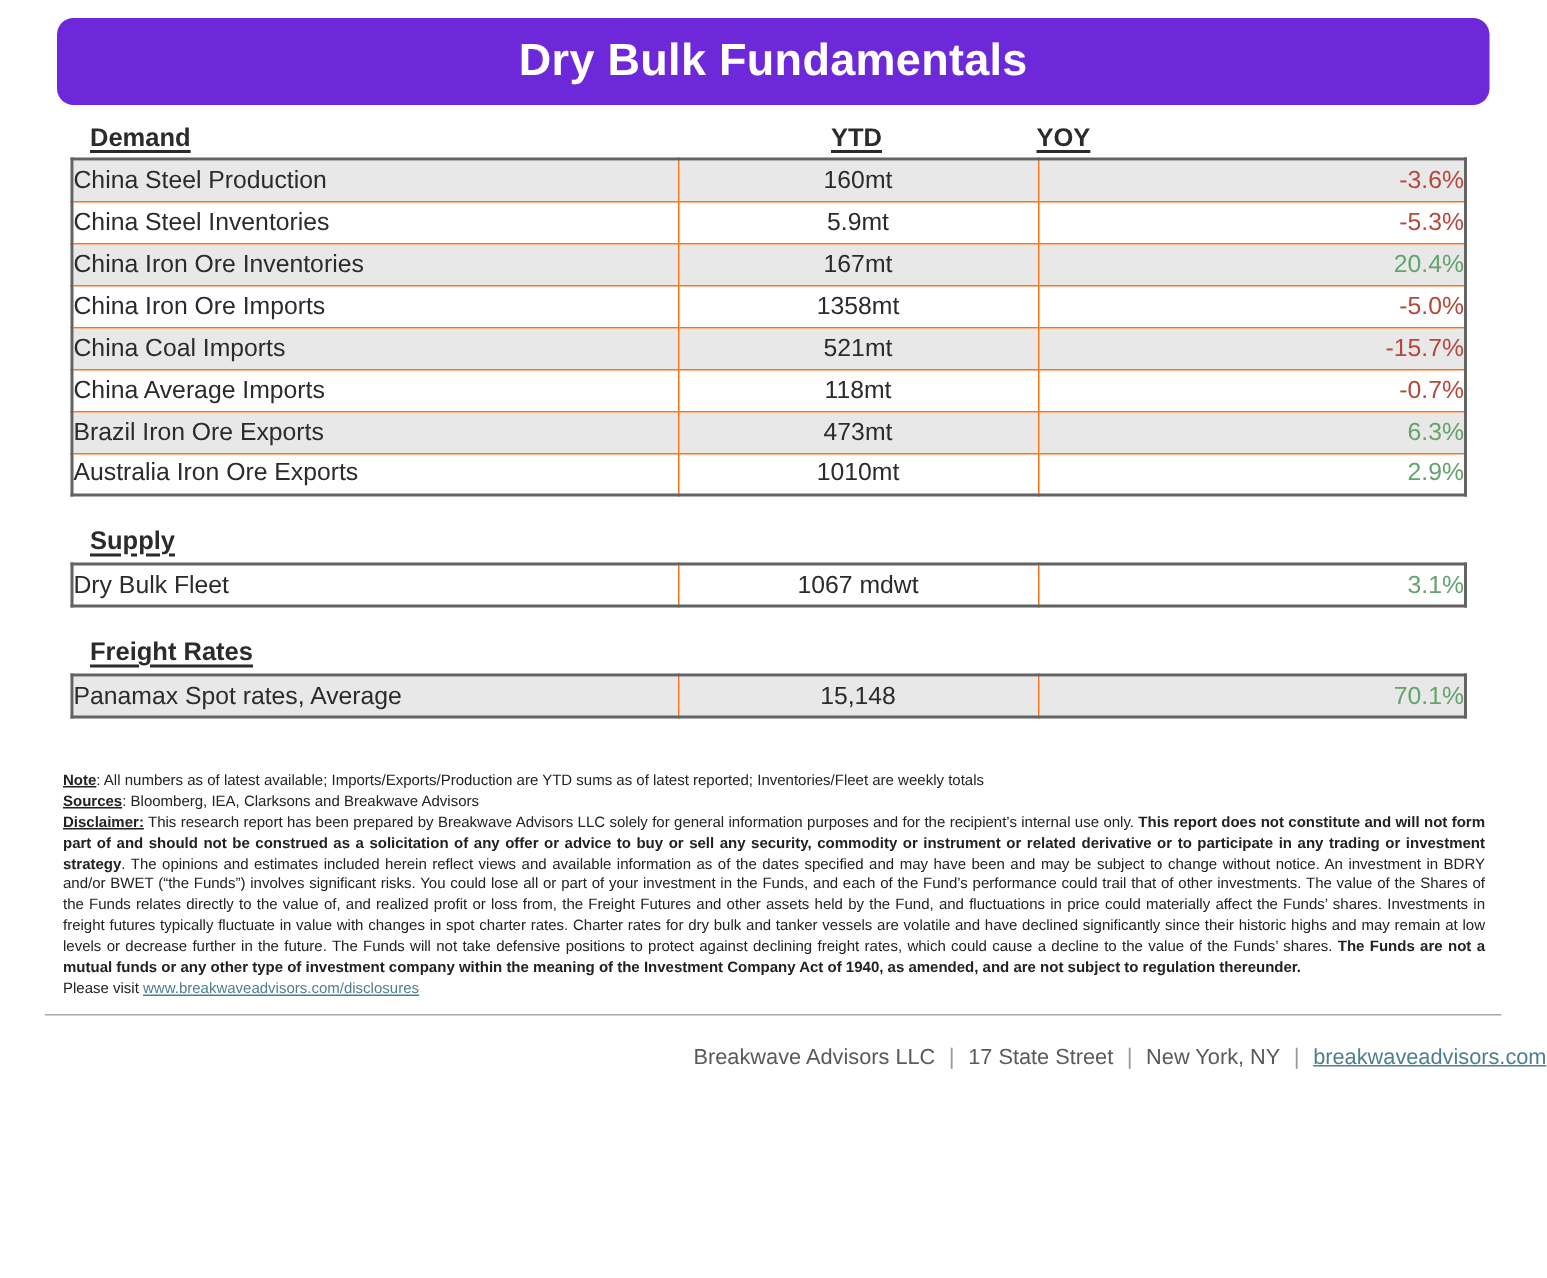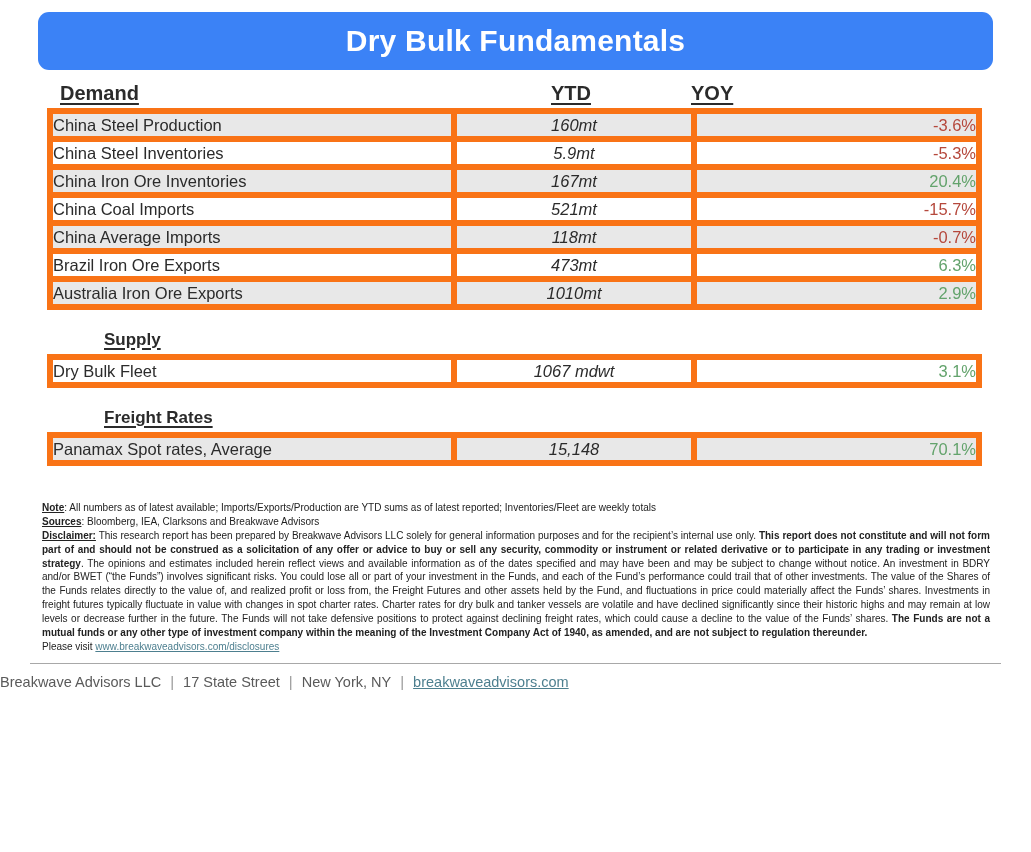--- a/index.html
+++ b/index.html
@@ -9,80 +9,80 @@
     font-family: "Liberation Sans", sans-serif;
     color: #262626;
     overflow: hidden;
   }
   .page { position: relative; width: 1031px; height: 852px; background: #fff; }
 
   
   .banner {
     margin: 12px 38px 0 38px;
     height: 58px;
-    background: #3b82f6;
+    background: #6d28d9;
     border-radius: 11px;
     display: flex; align-items: center; justify-content: center;
   }
   .banner .title {
     color: #ffffff;
     font-size: 30px;
     font-weight: bold;
     letter-spacing: 0.2px;
   }
 
   
   .col-headers {
     display: flex;
     margin: 12px 0 3px 47px;
     width: 929px;
     align-items: flex-end;
   }
   .col-headers .h {
-    font-size: 20px;
+    font-size: 17px;
     font-weight: bold;
     color: #2b2b2b;
     text-decoration: underline;
     text-decoration-thickness: 2px;
     text-underline-offset: 3px;
   }
   .ch-label { width: 404px; padding-left: 13px; }
   .ch-ytd   { width: 240px; text-align: center; }
   .ch-yoy   { width: 285px; text-align: left; }
   .section-heading {
     margin: 20px 0 4px 60px;
     font-size: 17px;
     font-weight: bold;
     color: #2b2b2b;
     text-decoration: underline;
     text-decoration-thickness: 2px;
     text-underline-offset: 3px;
     display: inline-block;
   }
-  .heading-row { display: block; padding-left: 44px; }
+  .heading-row { display: block; }
 
   
   table.data-table {
     border-collapse: collapse;
     margin-left: 47px;
     width: 929px;
     table-layout: fixed;
     font-size: 16.5px;
     color: #2b2b2b;
   }
   table.data-table td {
-    border: 6px solid #f97316;
+    border: 1px solid #f97316;
     height: 28px;
     padding: 0;
     overflow: hidden;
     white-space: nowrap;
   }
   table.data-table { border: 2px solid #636363; }
   td.c-label { width: 404px; padding-left: 13px; text-align: left; }
-  td.c-ytd   { width: 240px; text-align: center; font-style: italic; }
+  td.c-ytd   { width: 240px; text-align: center; }
   td.c-yoy   { width: 285px; text-align: right; }
   table.zebra tr:nth-child(odd) td { background: #E8E8E8; }
   table.plain tr td { background: #ffffff; }
   .neg { color: #B5483C; }
   .pos { color: #63A36C; }
 
   
   .notes {
     margin: 35px 41px 0 42px;
     font-size: 10px;
@@ -101,22 +101,22 @@
     cursor: pointer;
   }
 
   
   .footer-rule {
     border: none;
     border-top: 1px solid #a8a8a8;
     margin: 9px 30px 0 30px;
   }
   .footer {
-    text-align: left;
-    margin-top: 9px;
+    text-align: right;
+    margin-top: 19px;
     font-size: 14.5px;
     color: #5a5a5a;
     font-style: normal;
   }
   .footer .sep { color: #9a9a9a; margin: 0 9px; font-size: 15px; }
 </style>
 </head>
 <body>
 
 <div class="page">
@@ -140,20 +140,25 @@
       </tr>
       <tr>
         <td class="c-label">China Steel Inventories</td>
         <td class="c-ytd">5.9mt</td>
         <td class="c-yoy neg">-5.3%</td>
       </tr>
       <tr>
         <td class="c-label">China Iron Ore Inventories</td>
         <td class="c-ytd">167mt</td>
         <td class="c-yoy pos">20.4%</td>
+      </tr>
+      <tr>
+        <td class="c-label">China Iron Ore Imports</td>
+        <td class="c-ytd">1358mt</td>
+        <td class="c-yoy neg">-5.0%</td>
       </tr>
       <tr>
         <td class="c-label">China Coal Imports</td>
         <td class="c-ytd">521mt</td>
         <td class="c-yoy neg">-15.7%</td>
       </tr>
       <tr>
         <td class="c-label">China Average Imports</td>
         <td class="c-ytd">118mt</td>
         <td class="c-yoy neg">-0.7%</td>

